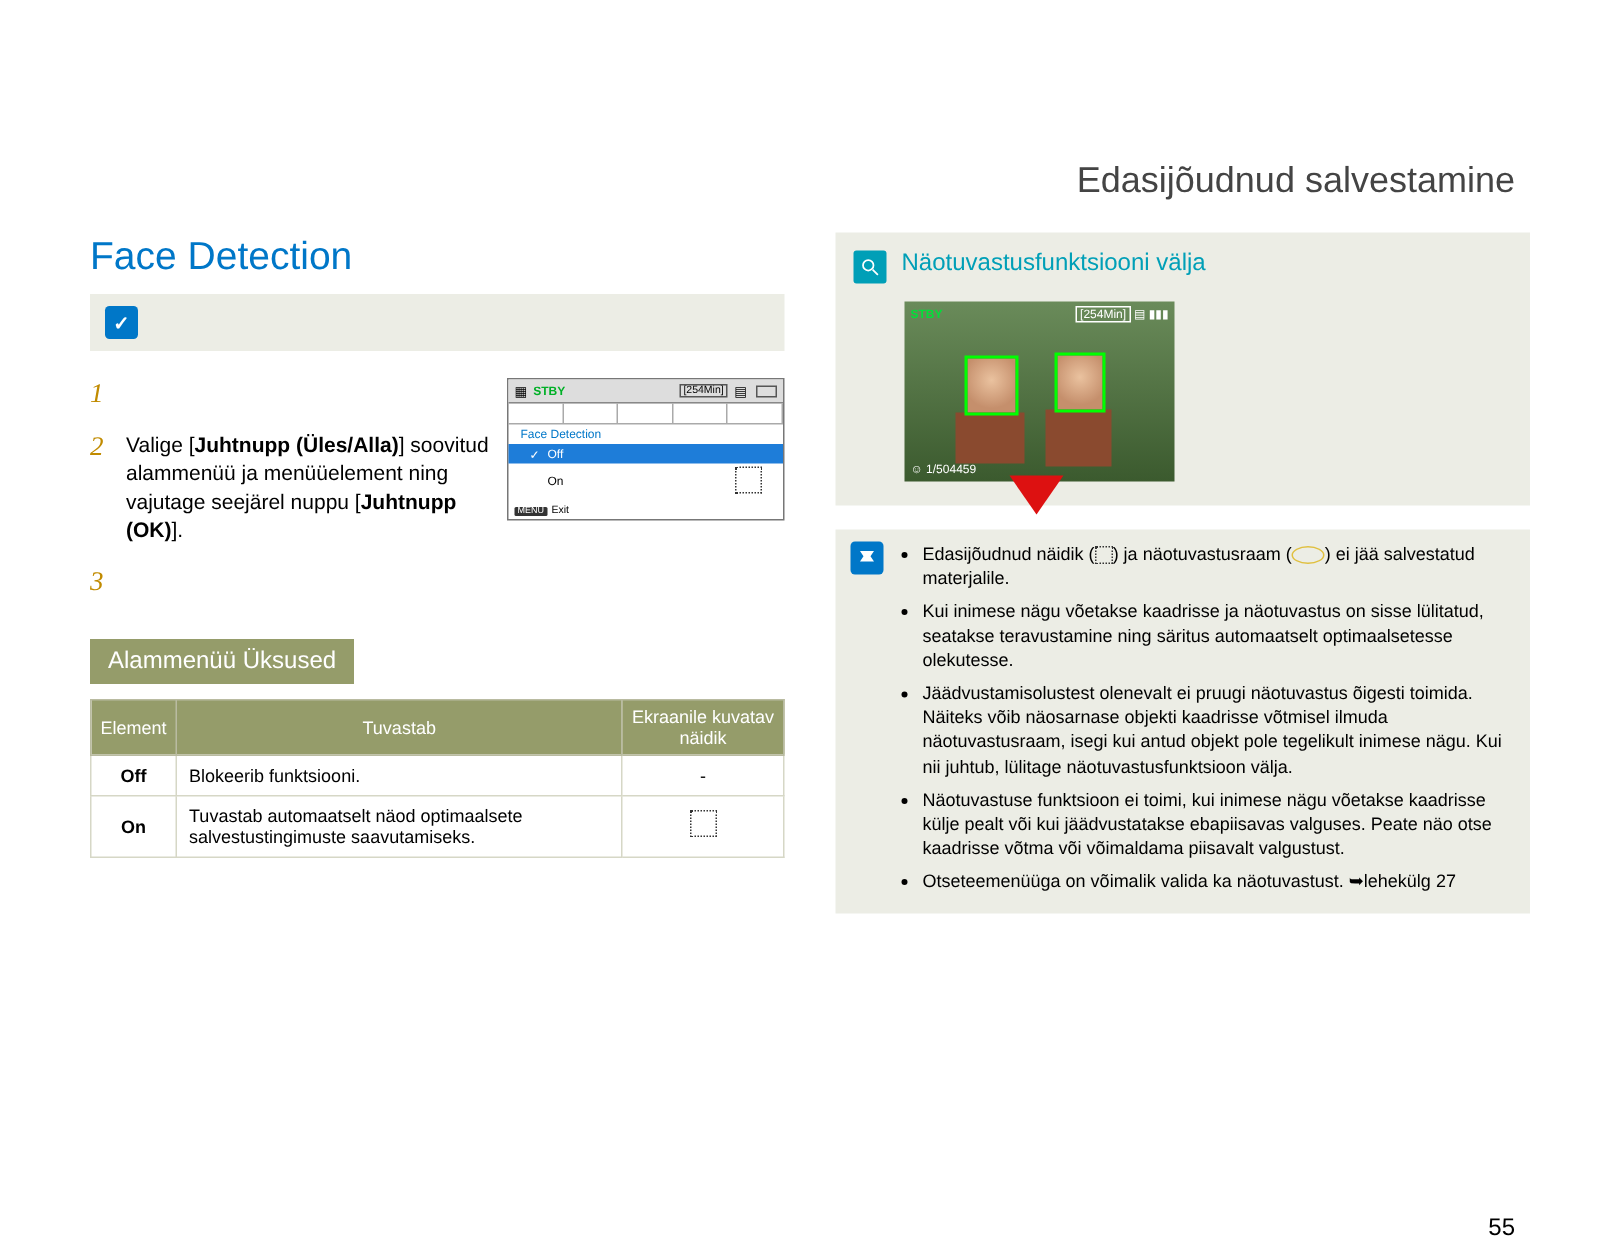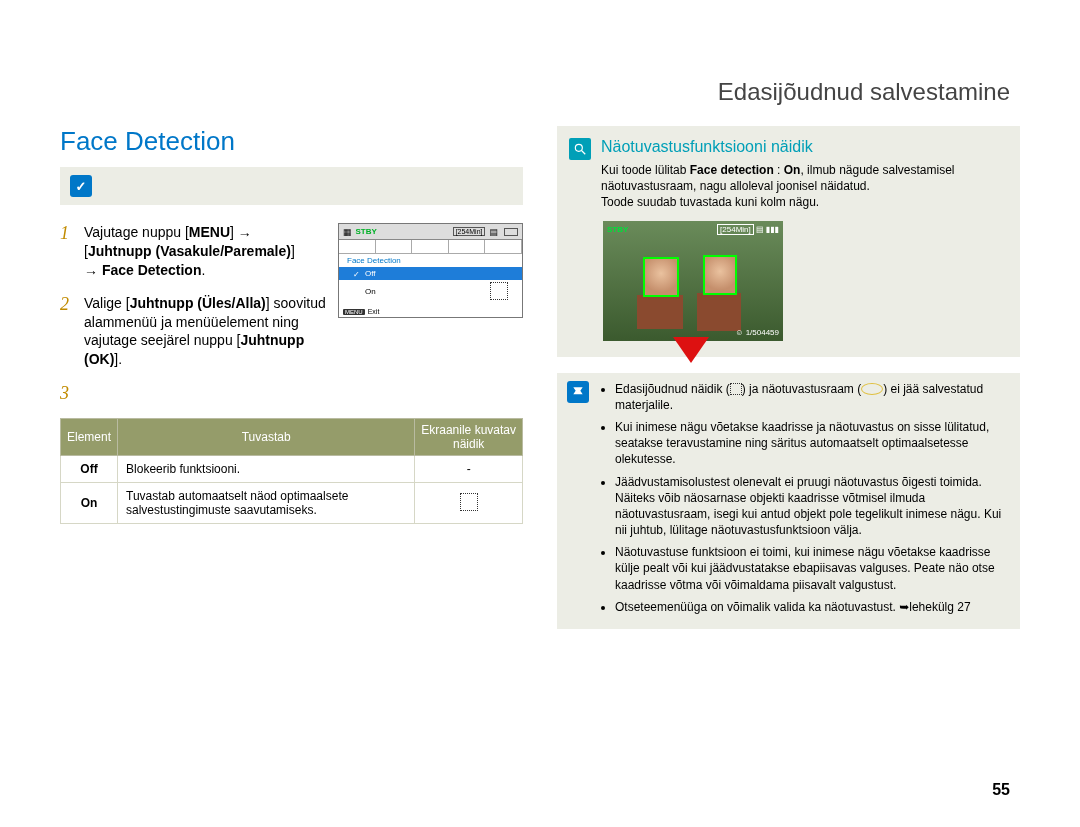--- a/index.html
+++ b/index.html
@@ -1,20 +1,20 @@
 <!DOCTYPE html>
 <html><head>
 <meta charset="utf-8">
 <style>
   :root{--blue:#0077c8;--teal:#009fb7;--olive:#959c6a;--green:#00b027;}
   *{box-sizing:border-box;}
   body{margin:0;font-family:Arial,Helvetica,sans-serif;color:#000;background:#fff;}
   .page{width:1080px;height:827px;position:relative;padding:0 60px 0 60px;}
   .chapter{position:absolute;top:78px;right:70px;font-size:24px;color:#444;}
-  .content{display:flex;gap:34px;padding-top:126px;}
+  .content{display:flex;gap:34px;padding-top:126px;margin-top:29px;}
   .col{flex:1;min-width:0;}
   h2.section{color:var(--blue);font-size:26px;font-weight:400;margin:0 0 10px 0;}
   .intro{font-size:14px;line-height:1.35;margin:0 0 14px 0;}
   .notebox{background:#ecede5;display:flex;gap:10px;padding:8px 10px;align-items:flex-start;margin-bottom:18px;}
   .iconbox{width:22px;height:22px;border-radius:3px;background:var(--blue);color:#fff;display:flex;align-items:center;justify-content:center;font-size:13px;font-weight:bold;flex-shrink:0;}
   .iconbox.note{background:var(--blue);}
   .note-text{font-size:12px;line-height:1.35;}
   .steps{font-size:14px;}
   .step{display:flex;gap:10px;margin-bottom:14px;}
   .stepnum{color:#c18b00;font-size:18px;font-family:Georgia,serif;font-style:italic;width:14px;flex-shrink:0;}
@@ -42,33 +42,33 @@
   .example-head{color:var(--teal);font-size:16px;margin:0 0 6px 34px;}
   .example-box{background:#ecede5;padding:12px 12px 16px 12px;margin-bottom:16px;}
   .example-box .row{display:flex;gap:10px;align-items:flex-start;}
   .example-box .icon-sq{width:22px;height:22px;background:var(--teal);display:flex;align-items:center;justify-content:center;flex-shrink:0;border-radius:2px;}
   .example-box .icon-sq svg{width:14px;height:14px;}
   .example-text{font-size:12px;line-height:1.35;}
   .photo{width:180px;height:120px;margin:10px auto 0 34px;position:relative;background:linear-gradient(180deg,#6a8b5a 0%,#3b5a2e 100%);}
   .photo .hud{position:absolute;top:4px;left:4px;right:4px;color:#fff;font-size:8px;display:flex;justify-content:space-between;}
   .photo .hud .stby{color:#00e03a;font-weight:bold;}
   .photo .hud .tbox{border:1px solid #fff;padding:0 2px;}
-  .photo .bothud{position:absolute;bottom:4px;left:4px;right:4px;color:#fff;font-size:8px;display:flex;justify-content:flex-end;}
+  .photo .bothud{position:absolute;bottom:4px;left:4px;right:4px;color:#fff;font-size:8px;display:flex;justify-content:flex-start;}
   .photo .face{position:absolute;border:2px solid #0f0;background:radial-gradient(circle at 50% 40%,#eac29f 0%,#c58f6c 70%);}
   .photo .face.a{width:36px;height:40px;left:40px;top:36px;}
   .photo .face.b{width:34px;height:40px;left:100px;top:34px;}
   .photo .body{position:absolute;background:#8a4a2f;}
   .photo .body.a{width:46px;height:34px;left:34px;top:74px;}
   .photo .body.b{width:44px;height:38px;left:94px;top:72px;}
   .photo .arrow{position:absolute;left:70px;top:116px;width:0;height:0;border-left:18px solid transparent;border-right:18px solid transparent;border-top:26px solid #d11;z-index:2;}
   ul.bullets{font-size:12px;line-height:1.35;padding-left:16px;margin:0;}
   ul.bullets li{margin-bottom:6px;}
   .ovalmark{display:inline-block;width:22px;height:12px;border:1px solid #e0c040;border-radius:50%;vertical-align:middle;}
   .iconmini{display:inline-block;width:12px;height:12px;border:1px dotted #333;vertical-align:middle;}
-  .pgnum{position:absolute;bottom:28px;right:70px;font-weight:bold;font-size:16px;}
+  .pgnum{position:absolute;bottom:28px;right:70px;font-weight:normal;font-size:16px;}
 </style>
 </head>
 <body>
 
 <div class="page">
   <div class="chapter">Edasijõudnud salvestamine</div>
 
   <div class="content">
 
     <div class="col">
@@ -106,39 +106,35 @@
               <span style="margin-left:auto" class="facethumb"></span>
             </div>
           <div class="bot">
               <span class="menukey">MENU</span>
               <span>Exit</span>
             </div>
         </div>
 
         <div class="step">
           <div class="stepnum">1</div>
-          <div class="stepbody">
-            <span>Vajutage nuppu [</span><b>MENU</b><span>] →</span><br>
-            <span>[</span><b>Juhtnupp (Vasakule/Paremale)</b><span>]</span><br>
-            <span>→ </span><b>Face Detection</b><span>.</span>
-          </div>
         </div>
 
         <div class="step">
           <div class="stepnum">2</div>
           <div class="stepbody">
             <span>Valige [</span><b>Juhtnupp (Üles/Alla)</b><span>] soovitud alammenüü ja menüüelement ning vajutage seejärel nuppu [</span><b>Juhtnupp (OK)</b><span>].</span>
           </div>
         </div>
 
         <div class="step">
           <div class="stepnum">3</div>
         </div>
       </div>
 
+      <div class="subhead">Alammenüü Üksused</div>
 
       <table class="opts">
         <tbody>
             <tr>
           <th>Element</th>
           <th>Tuvastab</th>
           <th>Ekraanile kuvatav näidik</th>
         </tr>
         <tr>
           <td class="center"><b>Off</b></td>
@@ -157,25 +153,21 @@
     <div class="col">
       <div class="example-box">
         <div class="row">
           <div class="icon-sq">
             <svg viewBox="0 0 24 24">
                 <circle cx="10" cy="10" r="6" fill="none" stroke="#fff" stroke-width="2"></circle>
                 <line x1="15" y1="15" x2="21" y2="21" stroke="#fff" stroke-width="2"></line>
               </svg>
           </div>
           <div style="flex:1">
-            <div class="example-head" style="margin-left:0">Näotuvastusfunktsiooni näidik</div>
-            <div class="example-text">
-              <span>Kui toode lülitab </span><b>Face detection</b><span> : </span><b>On</b><span>, ilmub nägude salvestamisel näotuvastusraam, nagu alloleval joonisel näidatud.</span><br>
-              <span>Toode suudab tuvastada kuni kolm nägu.</span>
-            </div>
+            <div class="example-head" style="margin-left:0">Näotuvastusfunktsiooni välja</div>
           </div>
         </div>
         <div class="photo">
           <div class="hud">
             <span class="stby">STBY</span>
             <span><span class="tbox">[254Min]</span> <span>▤</span> <span>▮▮▮</span></span>
           </div>
           <div class="body a"></div>
             <div class="body b"></div>
           <div class="face a"></div>

